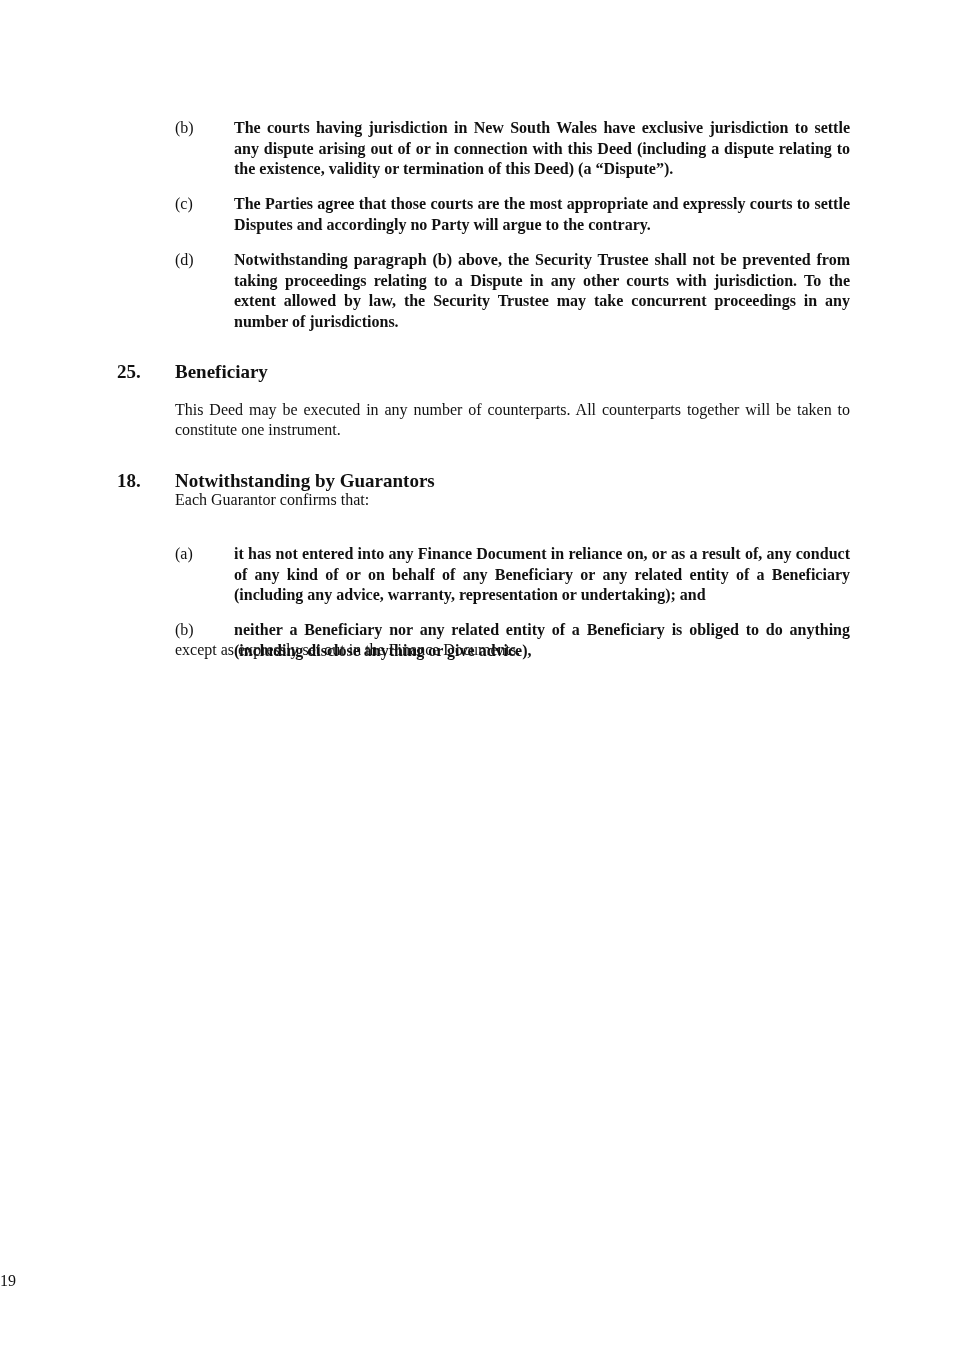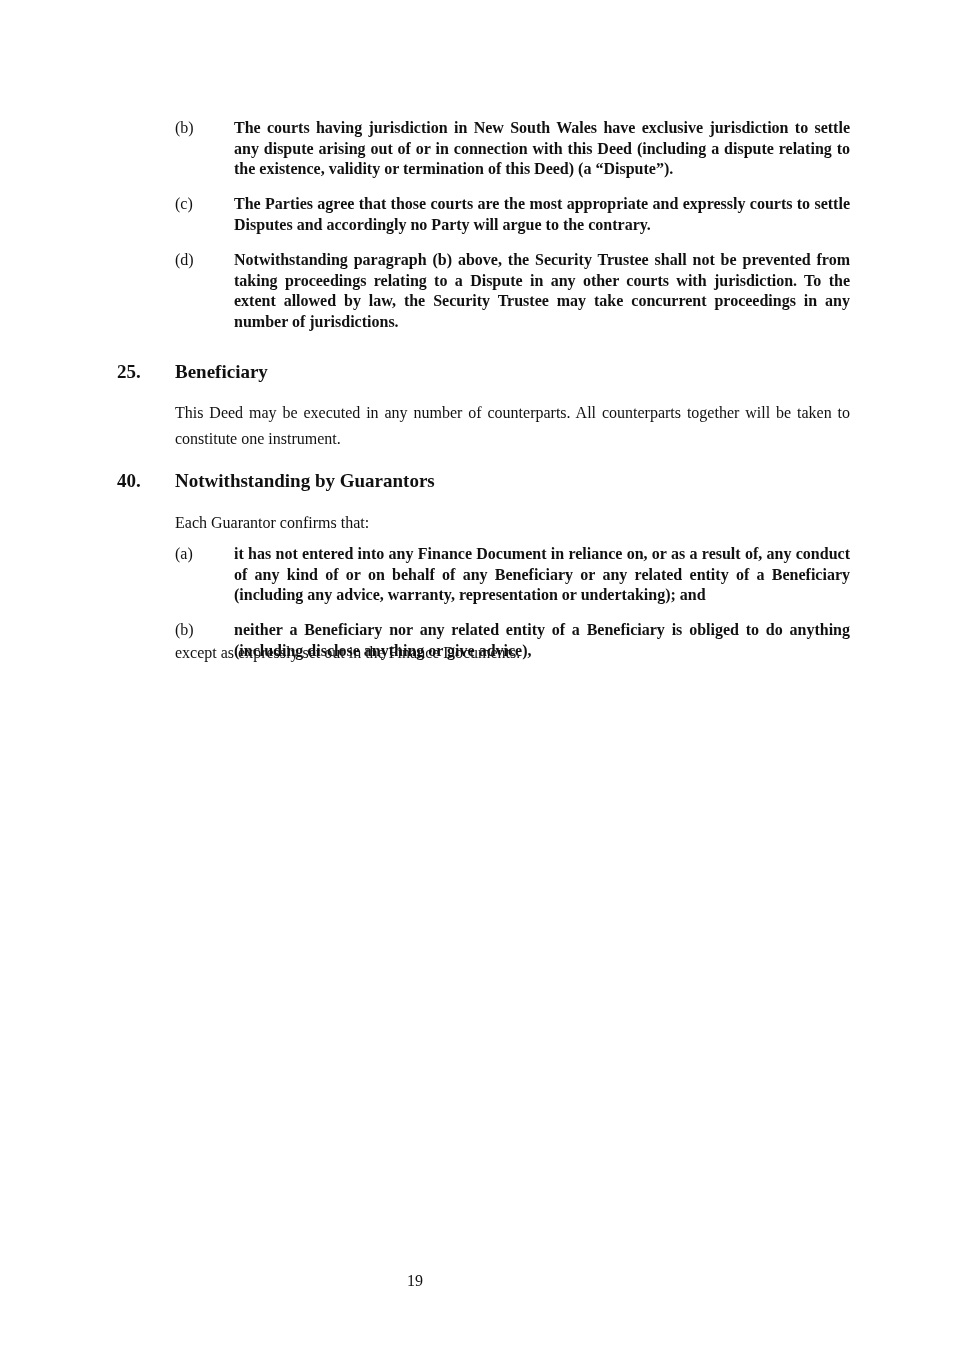--- a/index.html
+++ b/index.html
@@ -1,25 +1,25 @@
 <!DOCTYPE html>
 <html><head>
   <meta charset="utf-8">
   <style>
     html, body { margin: 0; padding: 0; background: #ffffff; }
     body { width: 966px; height: 1365px; position: relative; overflow: hidden;
            font-family: "Liberation Serif", serif; color: #111; font-size: 16px; }
-    .para { position: absolute; left: 175px; width: 675px; line-height: 26px; text-align: justify; }
+    .para { position: absolute; left: 175px; width: 675px; line-height: 20px; text-align: justify; }
     .item { position: absolute; left: 175px; width: 675px; line-height: 20.5px; }
     .item .label { position: absolute; left: 0; top: 0; }
     .item .text { margin-left: 59px; text-align: justify; text-align-last: left; font-weight: bold; }
     .heading { position: absolute; left: 117px; font-weight: bold; font-size: 19px; }
     .heading .num { position: absolute; left: 0; }
     .heading .title { position: absolute; left: 58px; white-space: nowrap; }
-    .footer { position: absolute; left: 0; width: 830px; top: 1272px; text-align: center; }
+    .footer { position: absolute; left: 0; width: 830px; top: 1272px; text-align: left; }
   </style>
 </head>
 <body>
 
 <div>
 
   <div class="item" style="top:118px;">
     <span class="label">(b)</span>
     <div class="text"><span>The courts having jurisdiction in New South Wales have exclusive jurisdiction to settle any dispute arising out of or in connection with this Deed (including a dispute relating to the existence, validity or termination of this Deed) (a “</span><b>Dispute</b><span>”).</span></div>
   </div>
@@ -35,25 +35,25 @@
   </div>
 
   <div class="heading" style="top:361px;">
     <span class="num">25.</span>
     <span class="title">Beneficiary</span>
   </div>
 
   <div class="para" style="top:400px;">This Deed may be executed in any number of counterparts.  All counterparts together will be taken to constitute one instrument.</div>
 
   <div class="heading" style="top:470px;">
-    <span class="num">40.</span>
+    <span class="num">18.</span>
     <span class="title">Notwithstanding by Guarantors</span>
   </div>
 
-  <div class="para" style="top:510px;">Each Guarantor confirms that:</div>
+  <div class="para" style="top:490px;">Each Guarantor confirms that:</div>
 
   <div class="item" style="top:544px;">
     <span class="label">(a)</span>
     <div class="text">it has not entered into any Finance Document in reliance on, or as a result of, any conduct of any kind of or on behalf of any Beneficiary or any related entity of a Beneficiary (including any advice, warranty, representation or undertaking); and</div>
   </div>
 
   <div class="item" style="top:620px;">
     <span class="label">(b)</span>
     <div class="text">neither a Beneficiary nor any related entity of a Beneficiary is obliged to do anything (including disclose anything or give advice),</div>
   </div>

